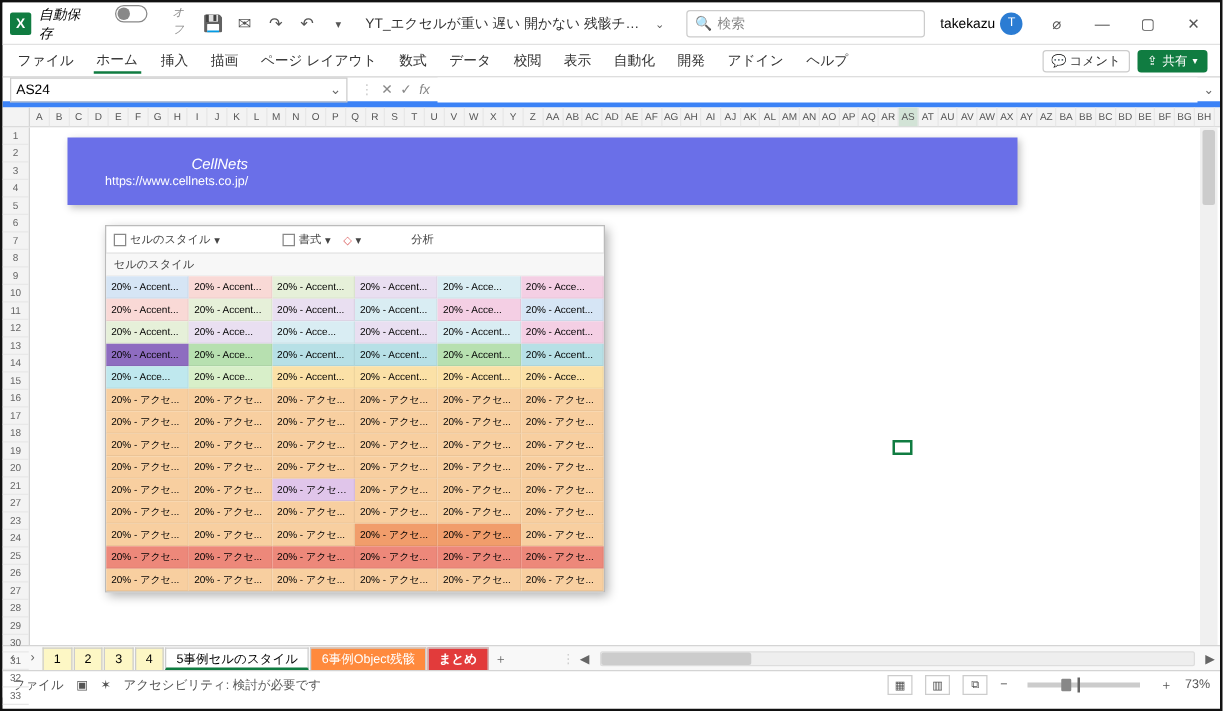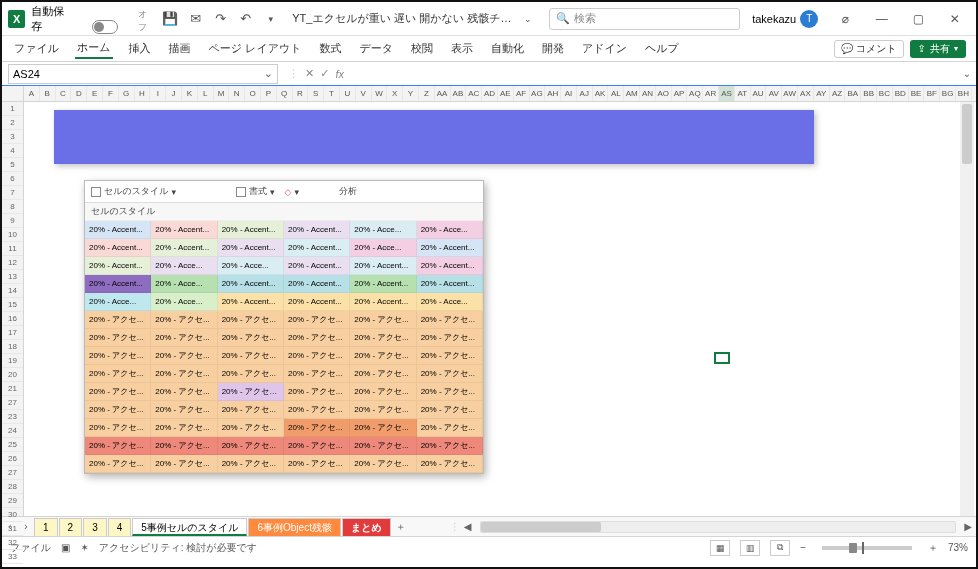--- a/index.html
+++ b/index.html
@@ -1,42 +1,42 @@
 <!DOCTYPE html>
 <html><head>
 <meta charset="utf-8">
 <style>
 * { box-sizing: border-box; margin: 0; padding: 0; font-family: "Meiryo UI", "Segoe UI", sans-serif; }
 body { background: #fff; width: 978px; height: 569px; overflow: hidden; border: 2px solid #111; position: relative; }
 
 
 .titlebar { height: 34px; background: #fff; display: flex; align-items: center; padding: 0 6px; gap: 6px; border-bottom: 1px solid #e1e1e1; }
 .xlicon { width: 18px; height: 18px; background: #107c41; color: #fff; font-weight: bold; font-size: 11px; display: flex; align-items: center; justify-content: center; border-radius: 2px; }
-.autosave { font-size: 11px; display: flex; align-items: flex-end; gap: 20px; }
+.autosave { font-size: 11px; display: flex; align-items: flex-start; gap: 20px; font-style: italic; }
 .toggle { width: 28px; height: 14px; border: 1px solid #888; border-radius: 7px; position: relative; background: #fff; }
 .toggle::after { content: ""; position: absolute; left: 1px; top: 1px; width: 10px; height: 10px; background: #888; border-radius: 50%; }
 .qat-btn { width: 20px; height: 20px; display: flex; align-items: center; justify-content: center; color: #555; font-size: 13px; cursor: pointer; }
 .save-qat { color: #b146c2; }
 .filetitle { font-size: 11px; color: #333; margin-left: 6px; white-space: nowrap; overflow: hidden; text-overflow: ellipsis; max-width: 220px; }
 .spacer { flex: 1; }
 .searchbox { width: 200px; height: 22px; border: 1px solid #ccc; border-radius: 3px; display: flex; align-items: center; padding: 0 6px; gap: 4px; color: #888; font-size: 11px; }
 .user { display: flex; align-items: center; gap: 4px; font-size: 11px; margin: 0 6px; }
 .avatar { width: 18px; height: 18px; border-radius: 50%; background: #2b7cd3; color: #fff; display: flex; align-items: center; justify-content: center; font-size: 10px; }
 .winbtn { width: 32px; height: 24px; display: flex; align-items: center; justify-content: center; color: #555; font-size: 12px; cursor: pointer; }
 
 
 .ribbon-tabs { height: 26px; display: flex; align-items: center; padding: 0 10px; gap: 14px; font-size: 11px; color: #333; border-bottom: 1px solid #d4d4d4; }
 .ribbon-tabs .tab { cursor: pointer; padding: 2px 2px; }
 .ribbon-tabs .tab.home { border-bottom: 2px solid #107c41; }
 .ribbon-right { display: flex; align-items: center; gap: 6px; }
 .comment-pill { border: 1px solid #ccc; border-radius: 3px; padding: 1px 6px; font-size: 10px; display: flex; align-items: center; gap: 2px; }
 .share-pill { background: #107c41; color: #fff; border-radius: 3px; padding: 2px 8px; font-size: 10px; display: flex; align-items: center; gap: 4px; }
 
 
-.fbar-row { height: 24px; display: flex; align-items: center; border-bottom: 1px solid #3b82f6; }
+.fbar-row { height: 24px; display: flex; align-items: center; border-bottom: 5px solid #3b82f6; }
 .namebox { width: 270px; height: 20px; border: 1px solid #ccc; margin-left: 6px; padding: 0 4px; font-size: 11px; display: flex; align-items: center; }
 .namebox .nbdrop { margin-left: auto; color: #666; }
 .fbar-btns { display: flex; align-items: center; gap: 6px; margin-left: 10px; color: #888; font-size: 11px; }
 .fx { font-style: italic; }
 .fbar-input { flex: 1; height: 20px; border: none; margin-left: 6px; font-size: 11px; padding: 0 4px; }
 .fbar-expand { width: 18px; text-align: center; color: #666; font-size: 10px; }
 
 
 .colhdr-row { height: 16px; display: flex; background: #f3f3f3; border-bottom: 1px solid #d4d4d4; font-size: 8px; color: #555; }
 .selall { width: 22px; border-right: 1px solid #d4d4d4; }
@@ -269,30 +269,34 @@
       <div class="r">29</div>
       <div class="r">30</div>
       <div class="r">31</div>
       <div class="r">32</div>
       <div class="r">33</div>
       <div class="r">34</div>
     </div>
   <div class="sheet">
 
     <div class="banner">
+      <div class="banner-right">
+        <div class="banner-logo">CellNets</div>
+        <div>https://www.cellnets.co.jp/</div>
+      </div>
     </div>
 
     <div class="gallery">
       <div class="gallery-toolbar">
         <div class="gt-item">
           <span class="sq"></span>
           <span>セルのスタイル</span>
           <span>▾</span>
         </div>
-        <div class="gt-item" style="margin-left:50px">
+        <div class="gt-item" style="margin-left:40px">
           <span class="sq" style="background:#fff"></span>
           <span>書式</span>
           <span>▾</span>
         </div>
         <div class="gt-item">
           <span style="color:#d66">◇</span>
           <span>▾</span>
         </div>
         <div class="gt-item" style="margin-left:30px">
           <span>分析</span>

